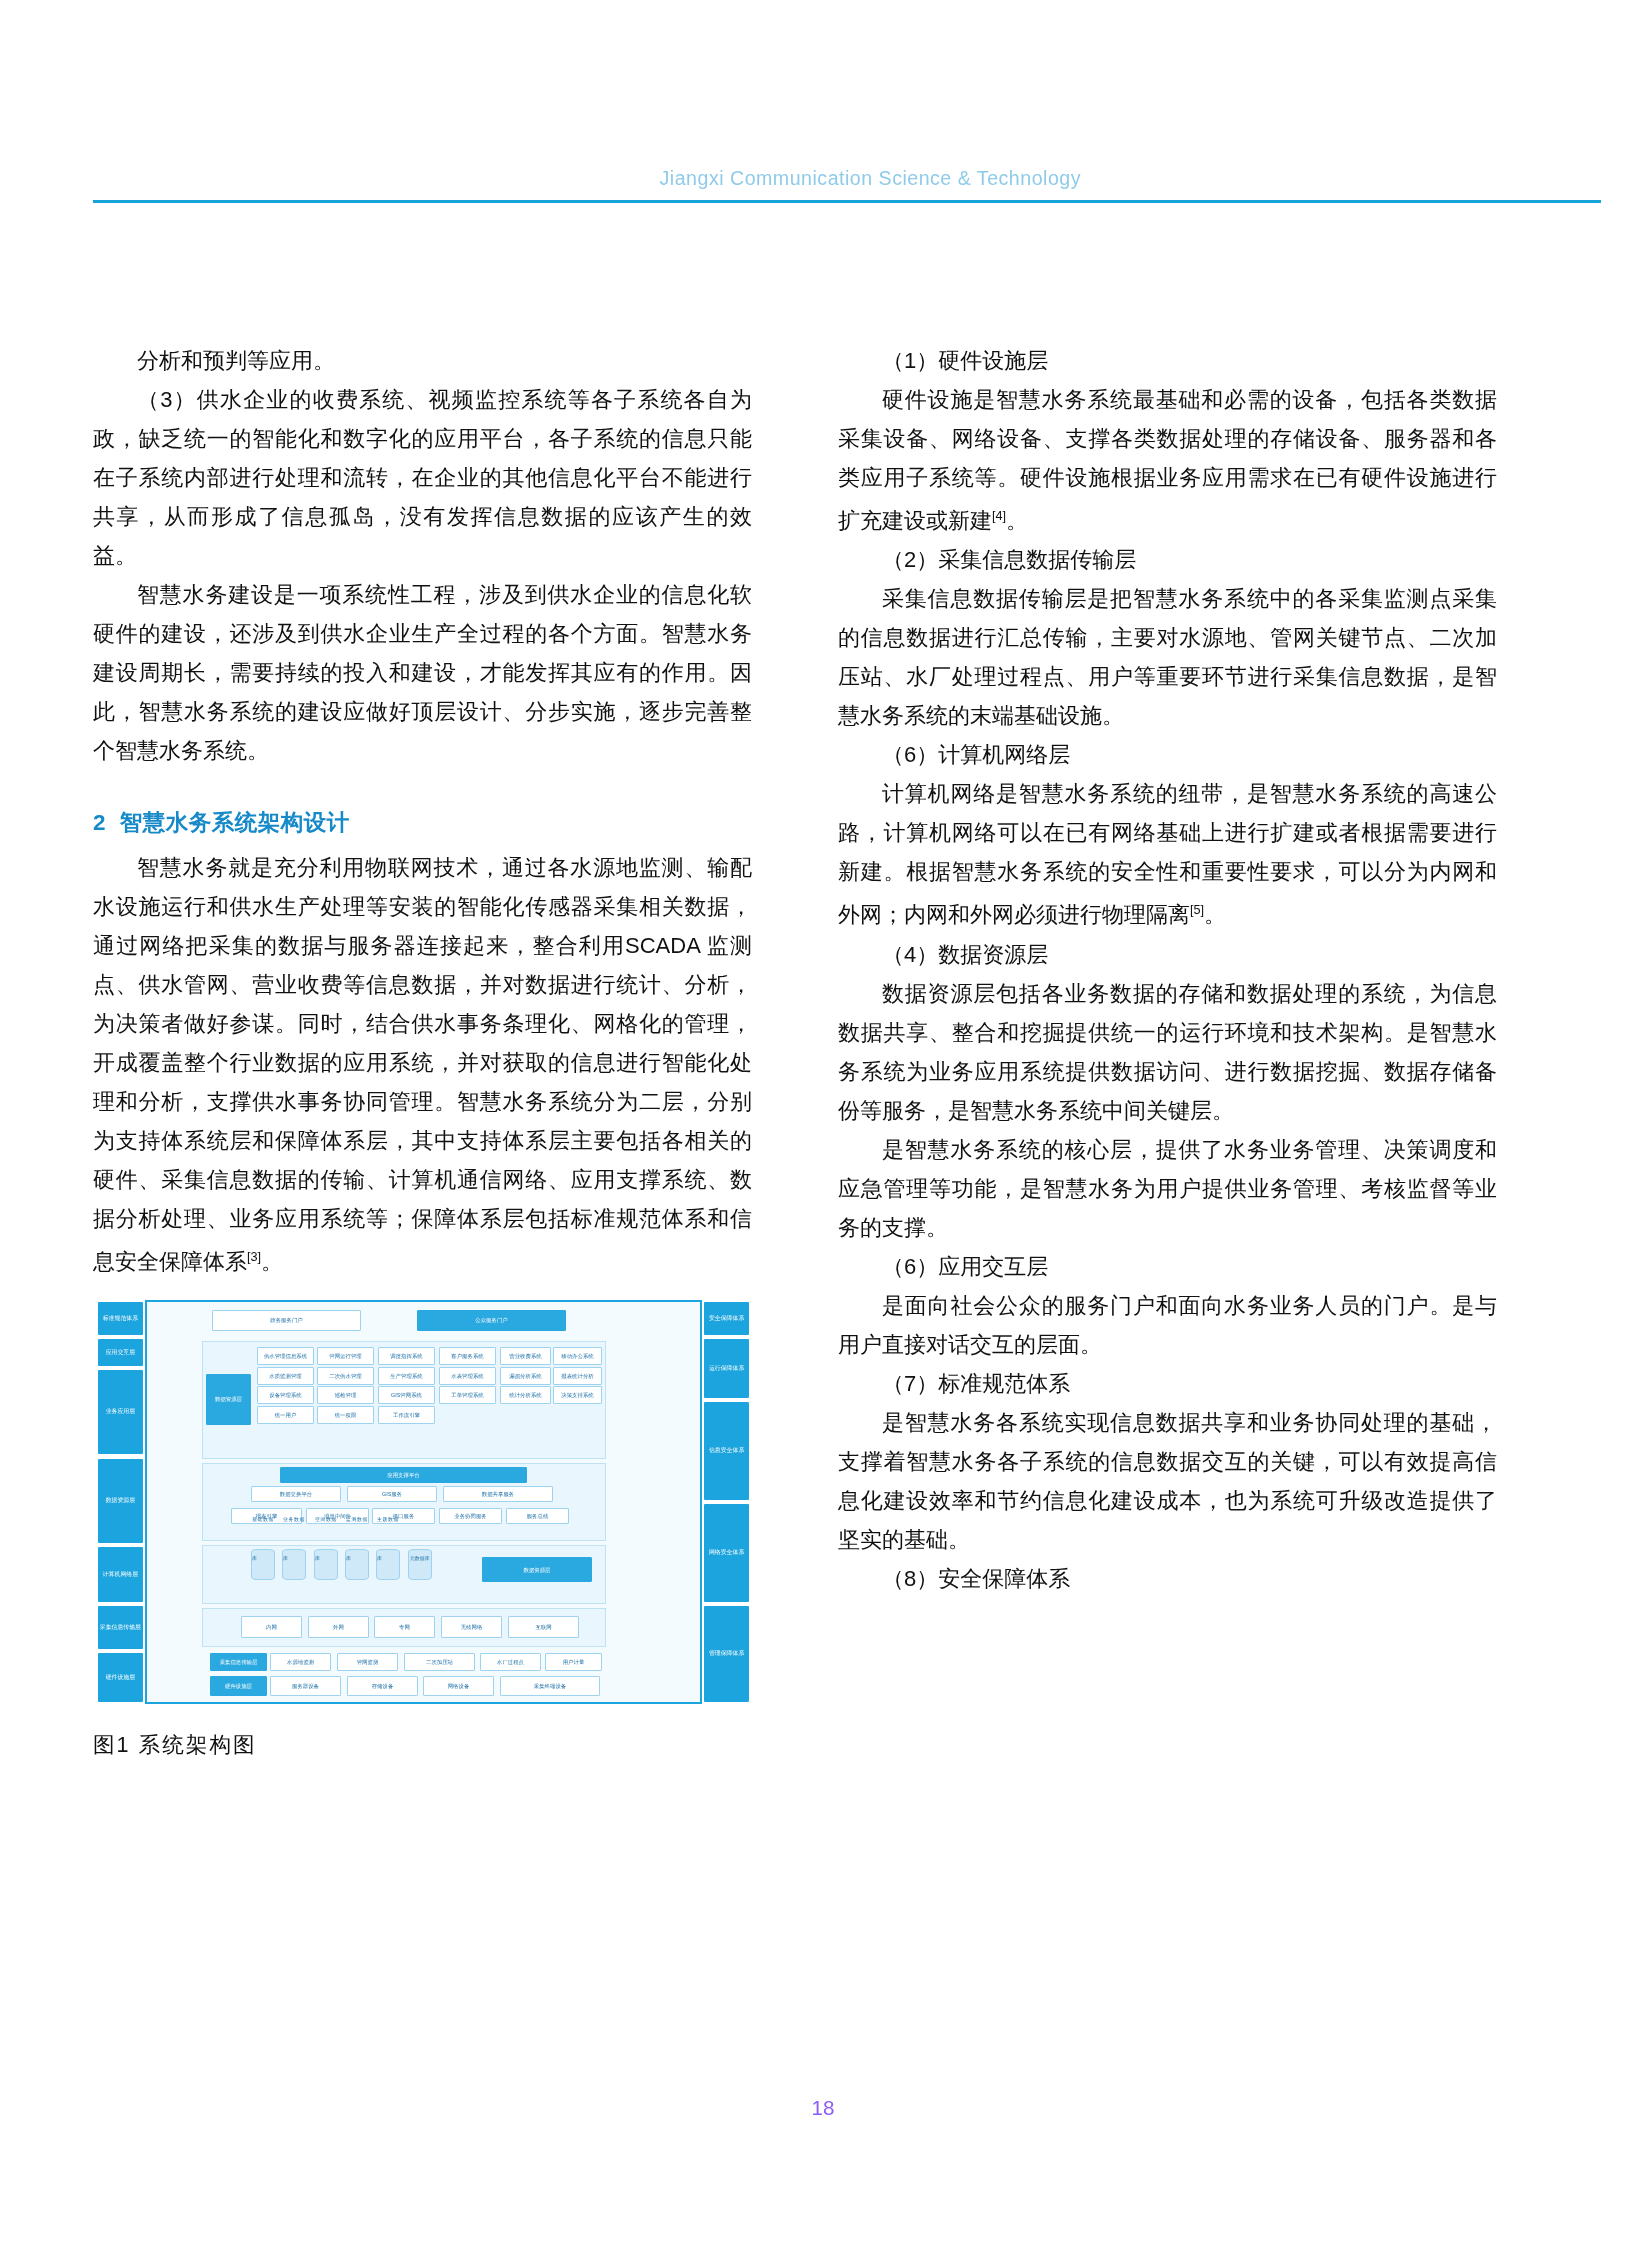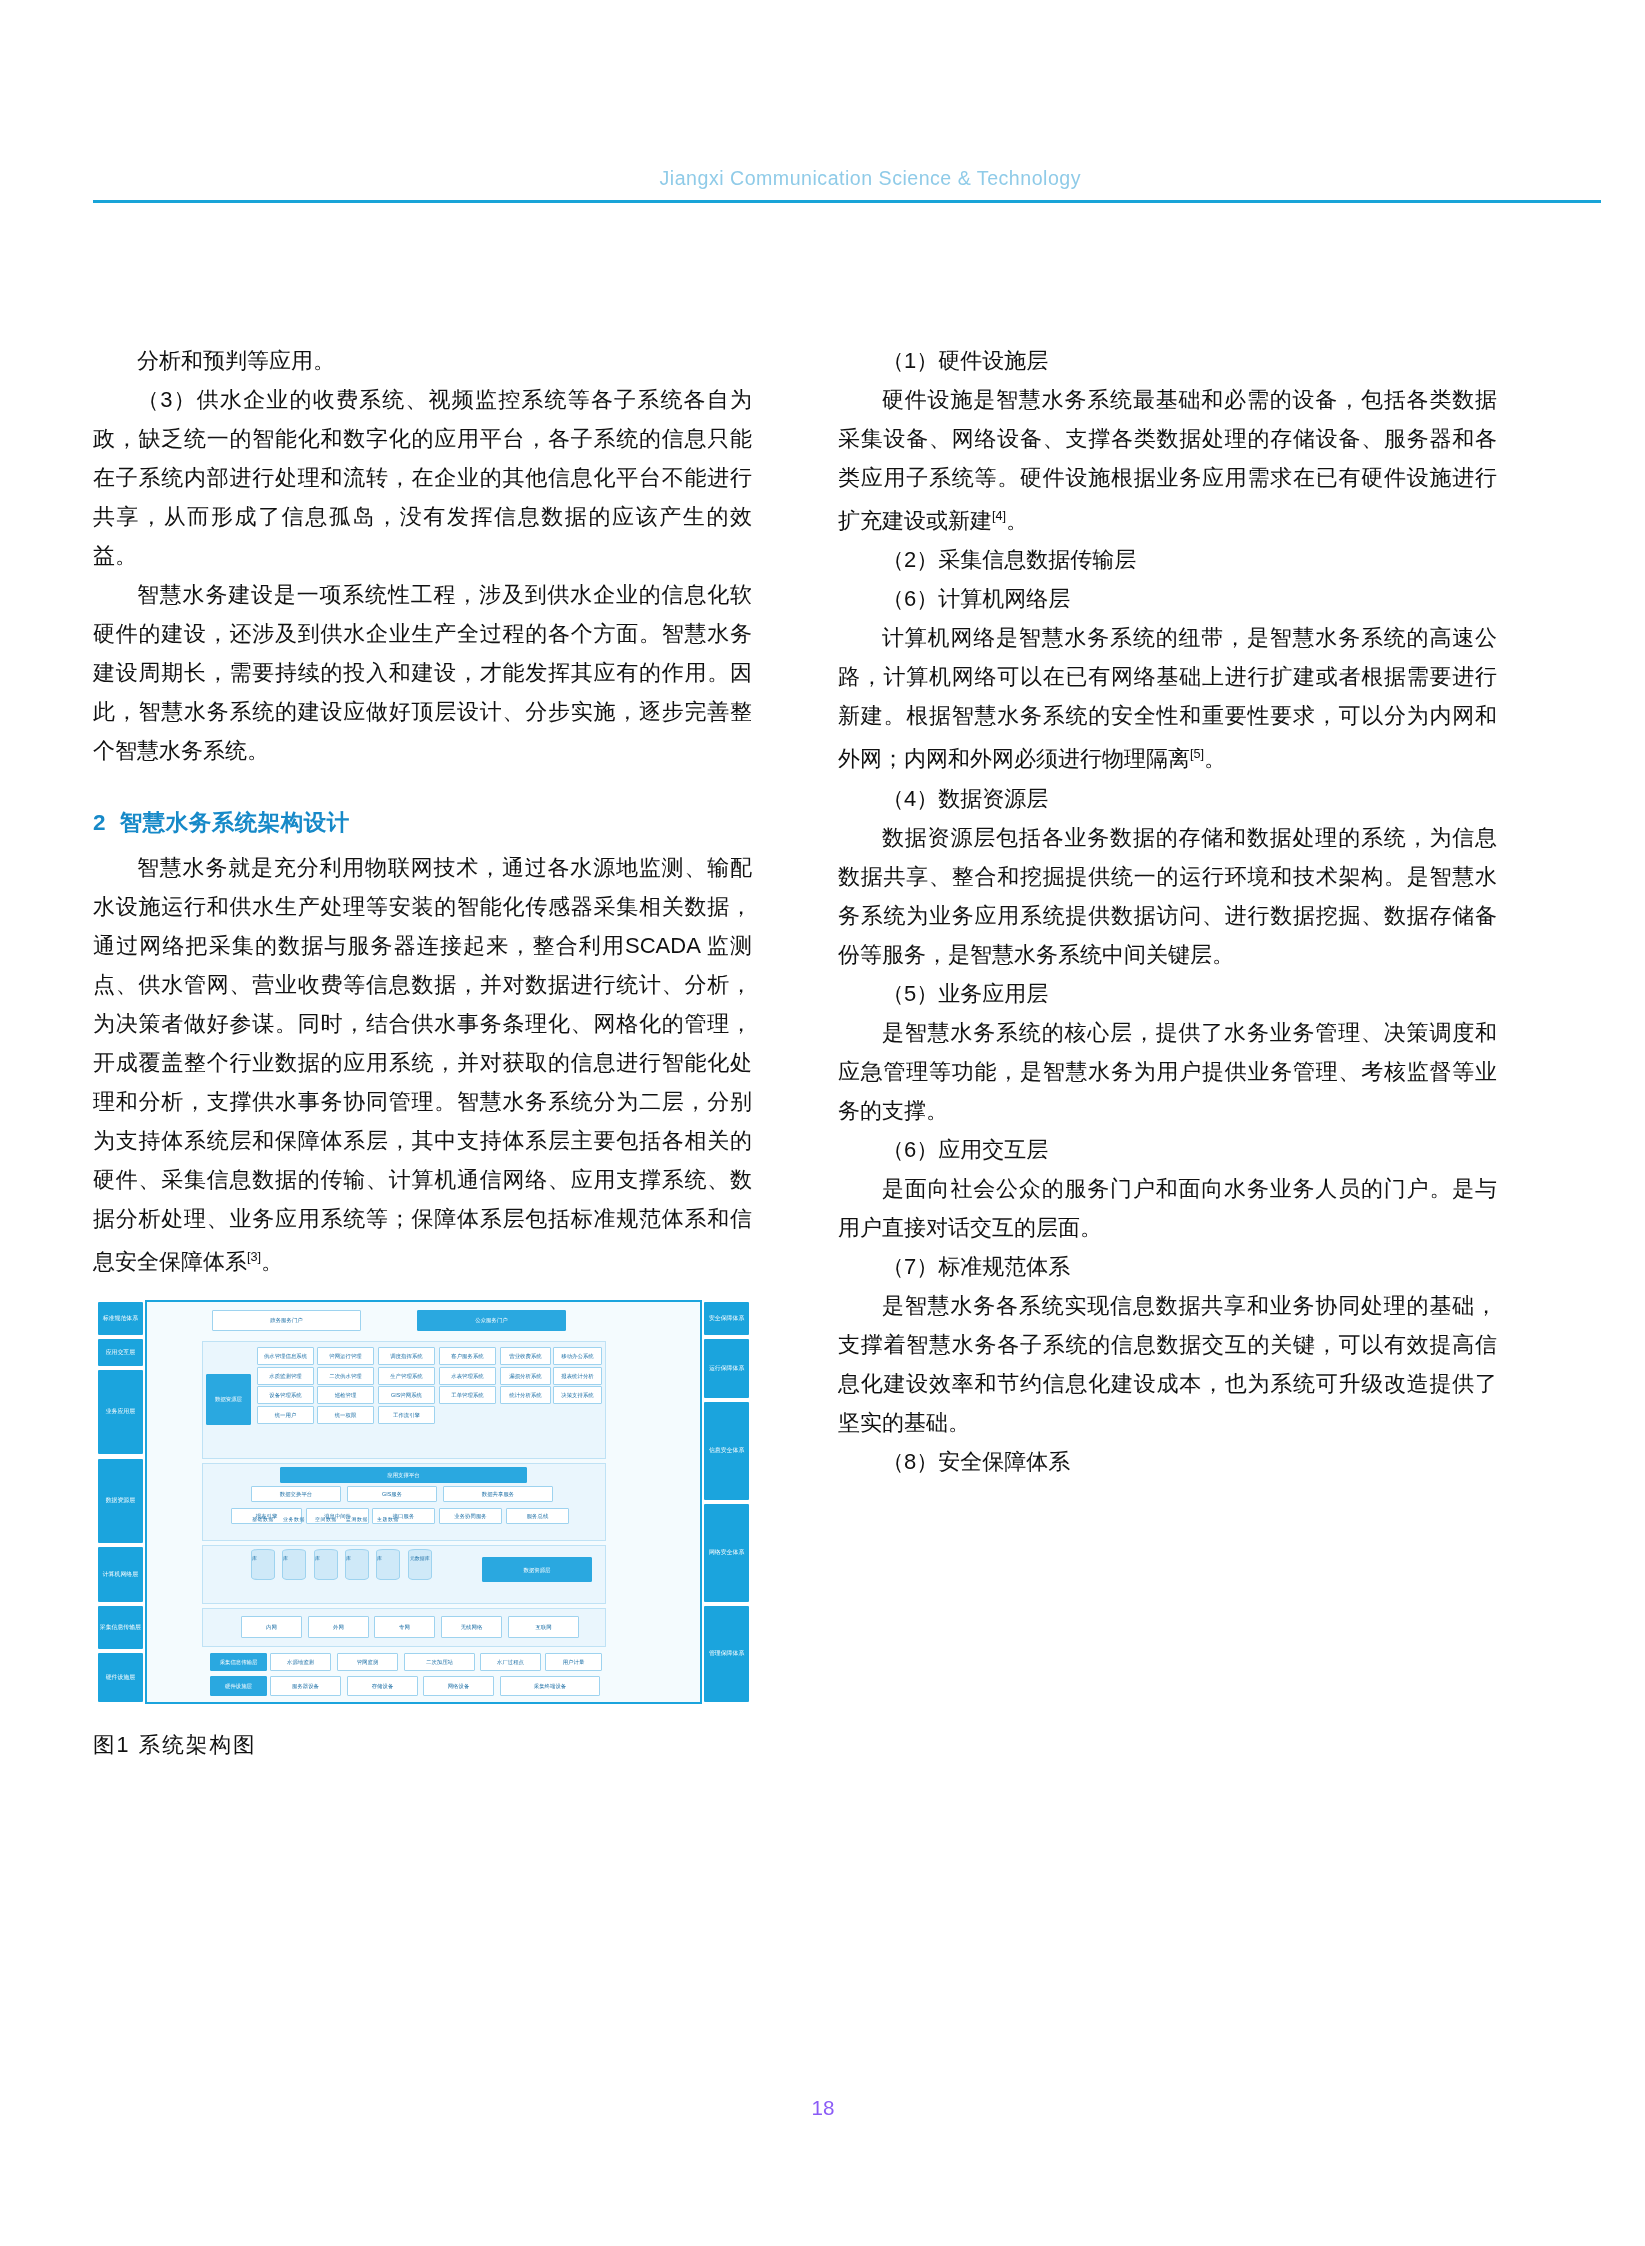--- a/index.html
+++ b/index.html
@@ -306,28 +306,28 @@
     </div>
     <div class="figure-caption">图1  系统架构图</div>
   </div>
 </div>
 
 <div class="col col-right">
   <p>（1）硬件设施层</p>
   <p><span>硬件设施是智慧水务系统最基础和必需的设备，包括各类数据采集设备、网络设备、支撑各类数据处理的存储设备、服务器和各类应用子系统等。硬件设施根据业务应用需求在已有硬件设施进行扩充建设或新建</span><sup>[4]</sup><span>。</span></p>
 
   <p>（2）采集信息数据传输层</p>
+  <p>采集信息数据传输层是把智慧水务系统中的各采集监测点采集的信息数据进行汇总传输，主要对水源地、管网关键节点、二次加压站、水厂处理过程点、用户等重要环节进行采集信息数据，是智慧水务系统的末端基础设施。</p>
 
   <p>（6）计算机网络层</p>
   <p><span>计算机网络是智慧水务系统的纽带，是智慧水务系统的高速公路，计算机网络可以在已有网络基础上进行扩建或者根据需要进行新建。根据智慧水务系统的安全性和重要性要求，可以分为内网和外网；内网和外网必须进行物理隔离</span><sup>[5]</sup><span>。</span></p>
 
   <p>（4）数据资源层</p>
   <p>数据资源层包括各业务数据的存储和数据处理的系统，为信息数据共享、整合和挖掘提供统一的运行环境和技术架构。是智慧水务系统为业务应用系统提供数据访问、进行数据挖掘、数据存储备份等服务，是智慧水务系统中间关键层。</p>
 
-  <p>（5）业务应用层</p>
   <p>是智慧水务系统的核心层，提供了水务业务管理、决策调度和应急管理等功能，是智慧水务为用户提供业务管理、考核监督等业务的支撑。</p>
 
   <p>（6）应用交互层</p>
   <p>是面向社会公众的服务门户和面向水务业务人员的门户。是与用户直接对话交互的层面。</p>
 
   <p>（7）标准规范体系</p>
   <p>是智慧水务各系统实现信息数据共享和业务协同处理的基础，支撑着智慧水务各子系统的信息数据交互的关键，可以有效提高信息化建设效率和节约信息化建设成本，也为系统可升级改造提供了坚实的基础。</p>
 
   <p>（8）安全保障体系</p>
 </div>

